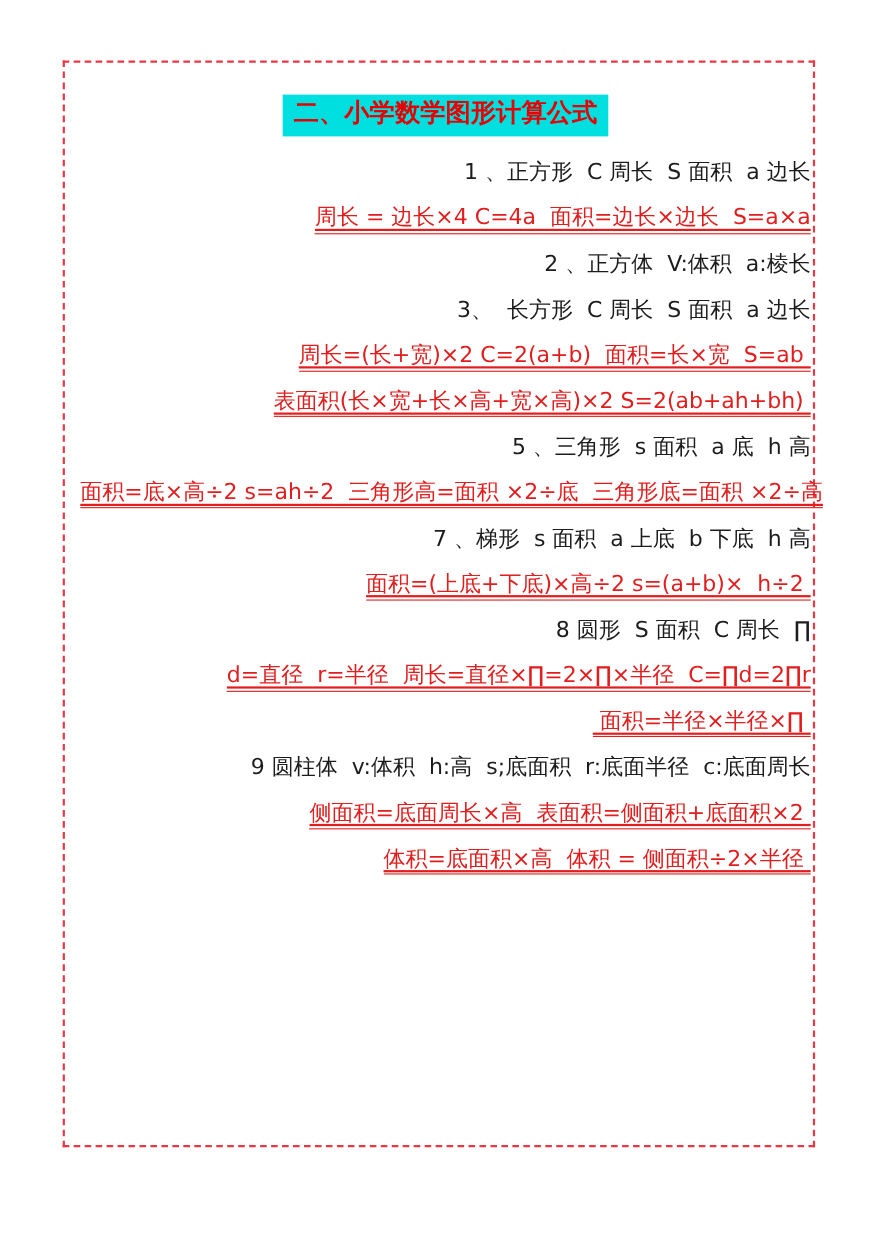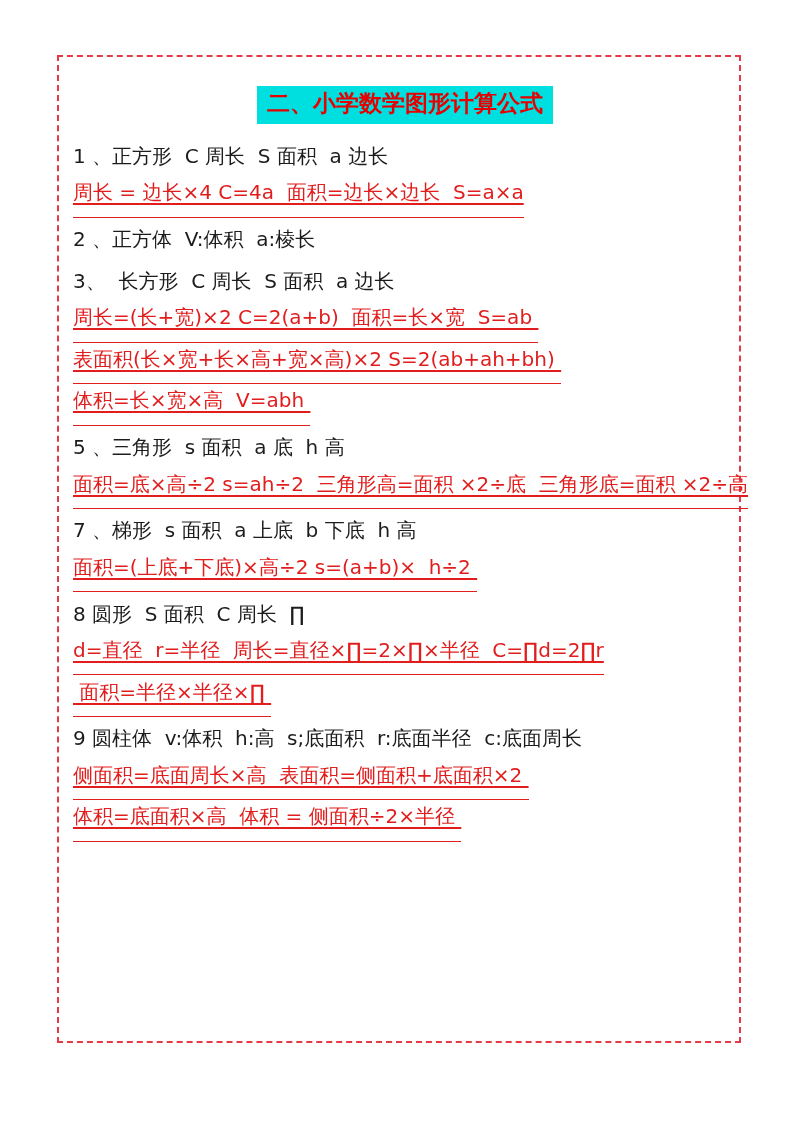--- a/index.html
+++ b/index.html
@@ -40,55 +40,55 @@
     font-size: 23px;
     font-weight: bold;
     padding: 4px 10px 6px 10px;
     line-height: 1.2;
   }
   .line {
     height: 41.6px;
     line-height: 41.6px;
     white-space: pre;
     font-size: 20px;
+    text-align: right;
   }
   .seg-black {
     color: var(--body-black, #1c1c1c);
     white-space: pre;
   }
   .seg-red {
     display: inline-block;
     line-height: 1.22;
     vertical-align: middle;
     color: var(--formula-red, #e11d1d);
     white-space: pre;
     text-decoration: underline;
     text-underline-offset: 4px;
     text-decoration-thickness: 1.5px;
     border-bottom: 1.5px solid currentColor;
-    padding-bottom: 12px;
+    padding-bottom: 2px;
   }
 </style>
 </head>
 <body style="background: rgb(255, 255, 255);">
 
 <div class="page-border"></div>
 
 <div class="content">
   <div class="title-row">
     <span class="title-chip">二、小学数学图形计算公式</span>
   </div>
   <div id="lines">
       <div class="line"><span class="seg-black">1 、正方形  C 周长  S 面积  a 边长</span></div>
       <div class="line"><span class="seg-red">周长 = 边长×4 C=4a  面积=边长×边长  S=a×a</span></div>
       <div class="line"><span class="seg-black">2 、正方体  V:体积  a:棱长</span></div>
       <div class="line"><span class="seg-black">3、  长方形  C 周长  S 面积  a 边长</span></div>
       <div class="line"><span class="seg-red">周长=(长+宽)×2 C=2(a+b)  面积=长×宽  S=ab </span></div>
       <div class="line"><span class="seg-red">表面积(长×宽+长×高+宽×高)×2 S=2(ab+ah+bh) </span></div>
-      <div class="line"><span class="seg-red">体积=长×宽×高  V=abh </span></div>
       <div class="line"><span class="seg-black">5 、三角形  s 面积  a 底  h 高</span></div>
       <div class="line"><span class="seg-red">面积=底×高÷2 s=ah÷2  三角形高=面积 ×2÷底  三角形底=面积 ×2÷高</span></div>
       <div class="line"><span class="seg-black">7 、梯形  s 面积  a 上底  b 下底  h 高</span></div>
       <div class="line"><span class="seg-red">面积=(上底+下底)×高÷2 s=(a+b)×  h÷2 </span></div>
       <div class="line"><span class="seg-black">8 圆形  S 面积  C 周长  ∏</span></div>
       <div class="line"><span class="seg-red">d=直径  r=半径  周长=直径×∏=2×∏×半径  C=∏d=2∏r</span></div>
       <div class="line"><span class="seg-red"> 面积=半径×半径×∏ </span></div>
       <div class="line"><span class="seg-black">9 圆柱体  v:体积  h:高  s;底面积  r:底面半径  c:底面周长</span></div>
       <div class="line"><span class="seg-red">侧面积=底面周长×高  表面积=侧面积+底面积×2 </span></div>
       <div class="line"><span class="seg-red">体积=底面积×高  体积 = 侧面积÷2×半径 </span></div>

